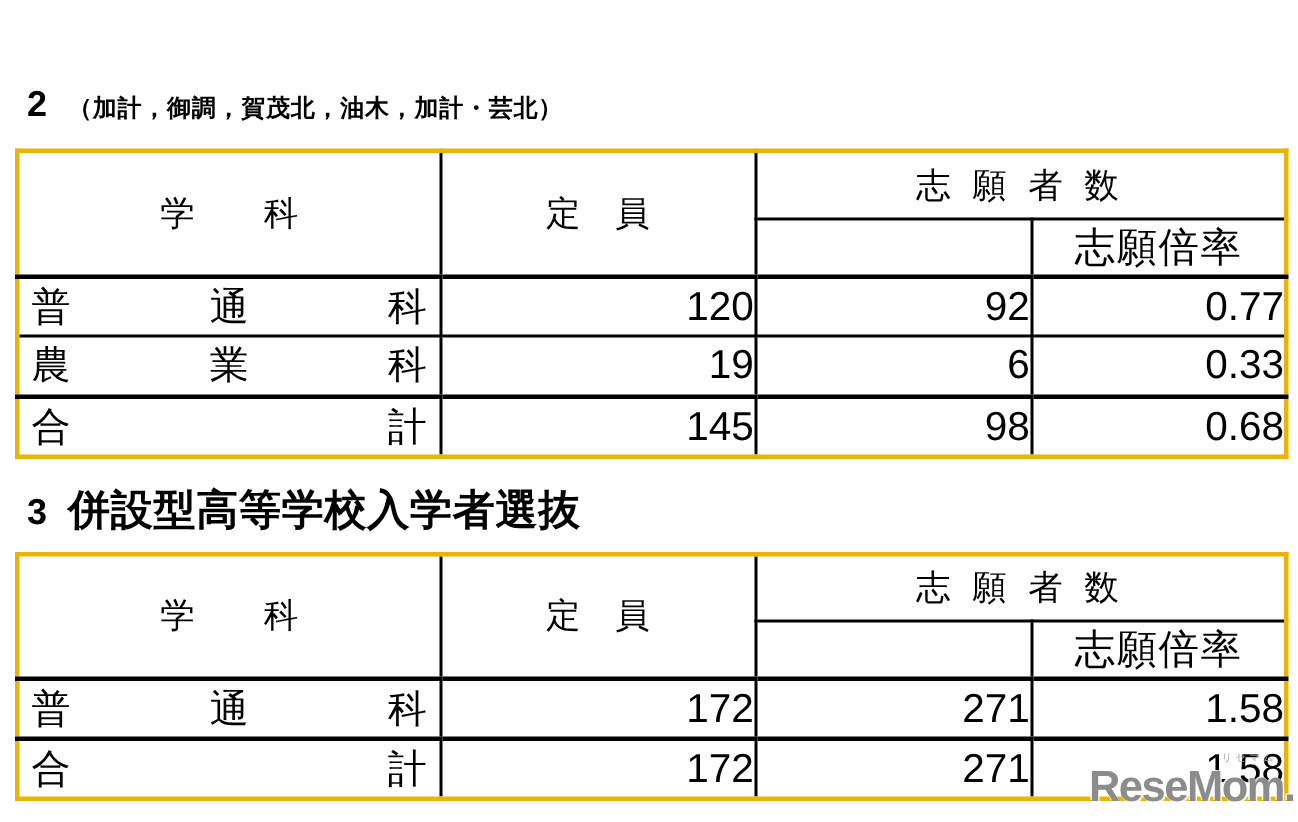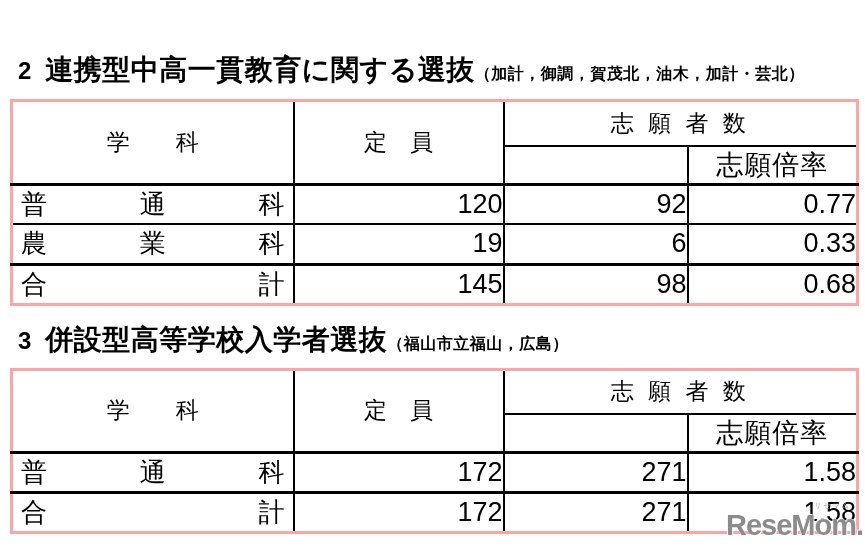--- a/index.html
+++ b/index.html
@@ -19,21 +19,21 @@
   .h-title { font-size: 28px; font-weight: 700; letter-spacing: 0.5px; }
   .h-note  { font-size: 16px; font-weight: 700; letter-spacing: 0.5px; }
   .heading-2 { margin-bottom: 9px; }
   .heading-3 { margin-top: 16px; margin-bottom: 8px; }
 
   
   table.stats {
     border-collapse: collapse;
     table-layout: fixed;
     width: 846px;
-    border: 3px solid #fca5a5;
+    border: 3px solid #eab308;
   }
   .col-dept  { width: 282px; }
   .col-cap   { width: 210px; }
   .col-app   { width: 184px; }
   .col-ratio { width: 170px; }
 
   table.stats th, table.stats td {
     border: 2px solid #000;
     padding: 0;
     vertical-align: middle;
@@ -94,21 +94,20 @@
   }
 </style>
 </head>
 <body>
 
 <div class="doc">
 
   <div class="section">
     <div class="heading heading-2">
       <span class="h-num">2</span>
-      <span class="h-title">連携型中高一貫教育に関する選抜</span>
       <span class="h-note">（加計，御調，賀茂北，油木，加計・芸北）</span>
     </div>
 
     <table class="stats">
       <colgroup>
         <col class="col-dept">
           <col class="col-cap">
           <col class="col-app">
           <col class="col-ratio">
       </colgroup>
@@ -160,21 +159,20 @@
           <td class="num">0.68</td>
         </tr>
       </tbody>
     </table>
   </div>
 
   <div class="section">
     <div class="heading heading-3">
       <span class="h-num">3</span>
       <span class="h-title">併設型高等学校入学者選抜</span>
-      <span class="h-note">（福山市立福山，広島）</span>
     </div>
 
     <table class="stats">
       <colgroup>
         <col class="col-dept">
           <col class="col-cap">
           <col class="col-app">
           <col class="col-ratio">
       </colgroup>
       <thead>

